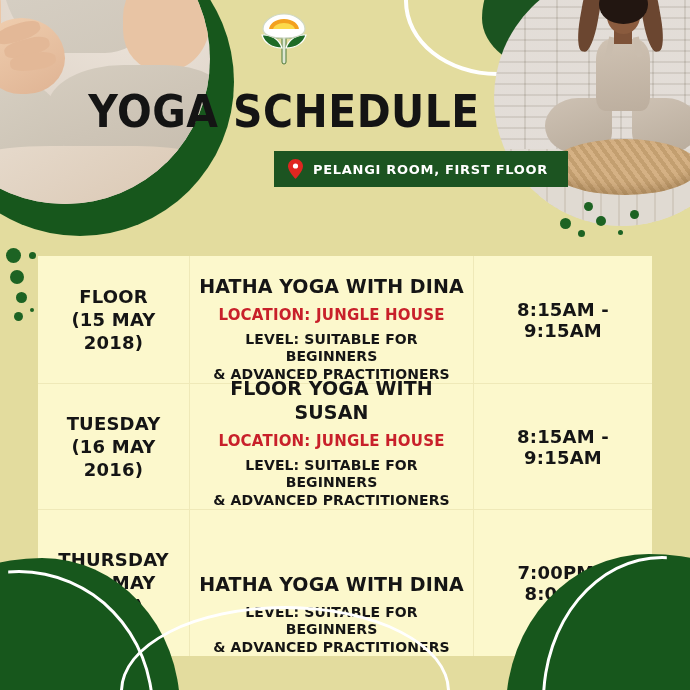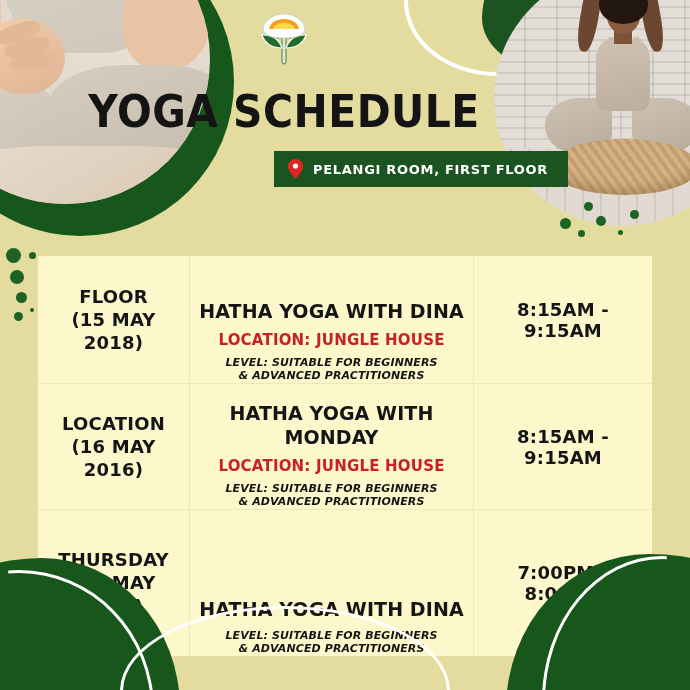--- a/index.html
+++ b/index.html
@@ -370,27 +370,26 @@
   .class-location {
     font-size: 15px;
     font-weight: 900;
     color: #c8202a;
     letter-spacing: 0.2px;
     line-height: 1.3;
     font-family: "DejaVu Sans", sans-serif;
     margin-bottom: 5px;
   }
   .class-level {
-    font-size: 11px;
+    font-size: 14px;
     font-weight: 900;
     color: #151515;
     letter-spacing: 0.1px;
     line-height: 1.25;
     font-family: "DejaVu Sans", sans-serif;
-    font-style: italic;
   }
   .time-text {
     font-size: 18px;
     font-weight: 900;
     color: #151515;
     letter-spacing: 0.2px;
     font-family: "DejaVu Sans", sans-serif;
   }
 </style>
 </head>
@@ -500,25 +499,25 @@
         <div class="class-level">LEVEL: SUITABLE FOR BEGINNERS</div>
         <div class="class-level">&amp; ADVANCED PRACTITIONERS</div>
       </div>
       <div class="c-time">
         <div class="time-text">8:15AM - 9:15AM</div>
       </div>
     </div>
 
     <div class="row r2">
       <div class="c-day">
-        <div class="day-name">LOCATION</div>
+        <div class="day-name">TUESDAY</div>
         <div class="day-date">(16 MAY 2016)</div>
       </div>
       <div class="c-detail">
-        <div class="class-name">HATHA YOGA WITH MONDAY</div>
+        <div class="class-name">FLOOR YOGA WITH SUSAN</div>
         <div class="class-location">LOCATION: JUNGLE HOUSE</div>
         <div class="class-level">LEVEL: SUITABLE FOR BEGINNERS</div>
         <div class="class-level">&amp; ADVANCED PRACTITIONERS</div>
       </div>
       <div class="c-time">
         <div class="time-text">8:15AM - 9:15AM</div>
       </div>
     </div>
 
     <div class="row r3">

